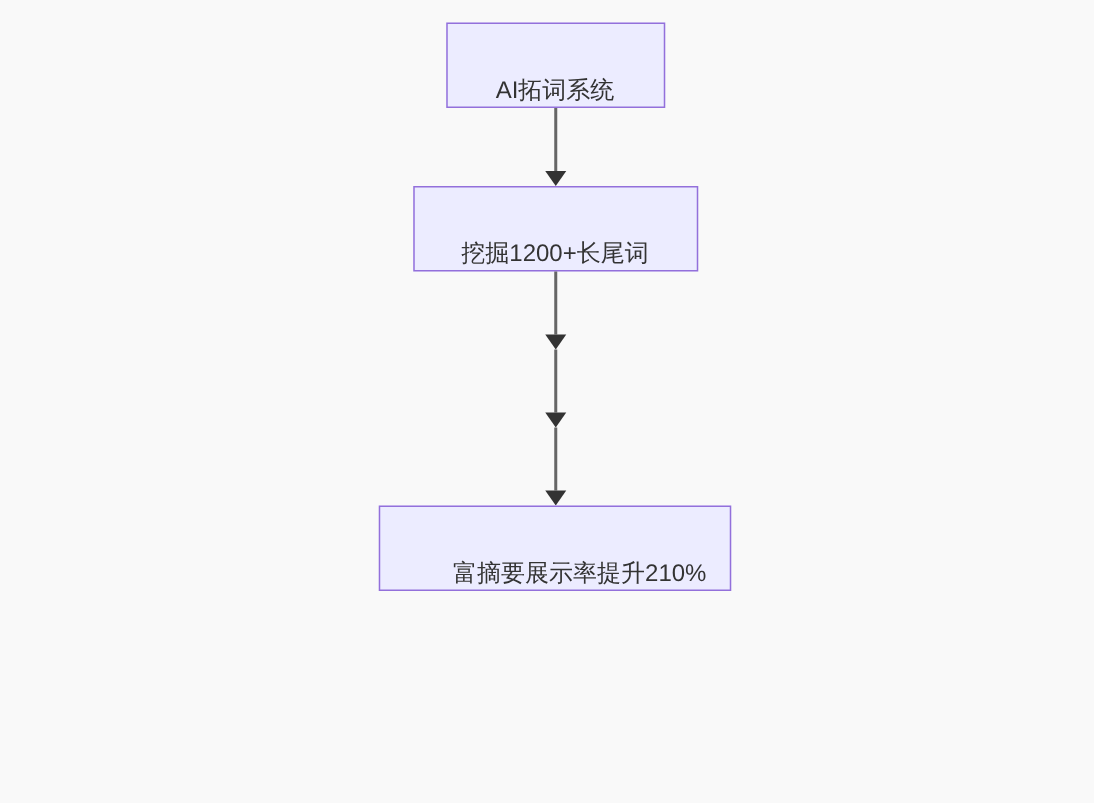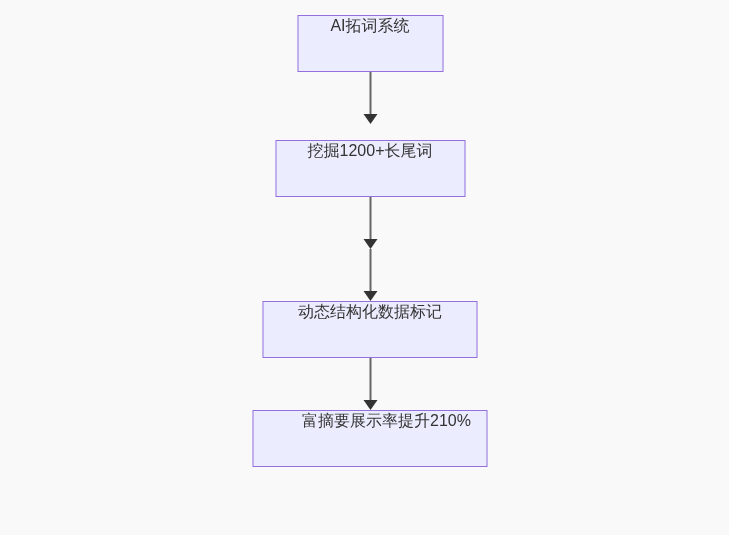--- a/index.html
+++ b/index.html
@@ -26,30 +26,30 @@
     display: flex;
     flex-direction: column;
     align-items: center;
   }
 
   .flow-node {
     height: 57px;
     background: #ECECFF;
     border: 1px solid #9370DB;
     display: flex;
-    align-items: flex-start;
+    align-items: flex-end;
     justify-content: center;
     font-size: 16px;
     color: #333333;
     white-space: nowrap;
     text-align: center;
   }
 
   .node-1 { width: 146px; }
-  .node-2 { width: 190px; margin-top: 16px; }
+  .node-2 { width: 190px; }
   .node-3 { width: 222px; }
   .node-4 { width: 215px; }
   .node-5 { width: 235px; padding-left: 33px; }
 
   .edge {
     height: 52px;
     display: flex;
     flex-direction: column;
     align-items: center;
   }
@@ -91,23 +91,20 @@
       <div class="line"></div>
       <div class="head"></div>
     </div>
 
 
     <div class="edge">
       <div class="line"></div>
       <div class="head"></div>
     </div>
 
-    <div class="flow-node node-4">
-      <span>动态结构化数据标记</span>
-    </div>
 
     <div class="edge">
       <div class="line"></div>
       <div class="head"></div>
     </div>
 
     <div class="flow-node node-5">
       <span>富摘要展示率提升210%</span>
     </div>
 

